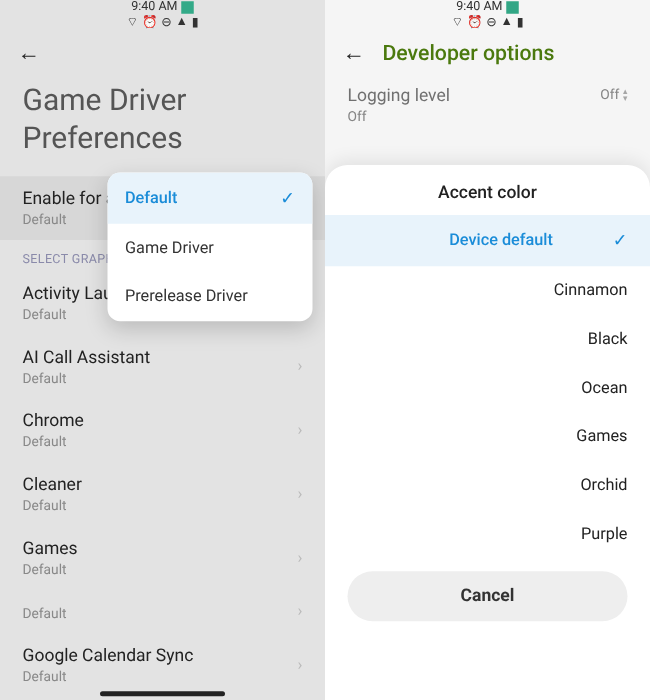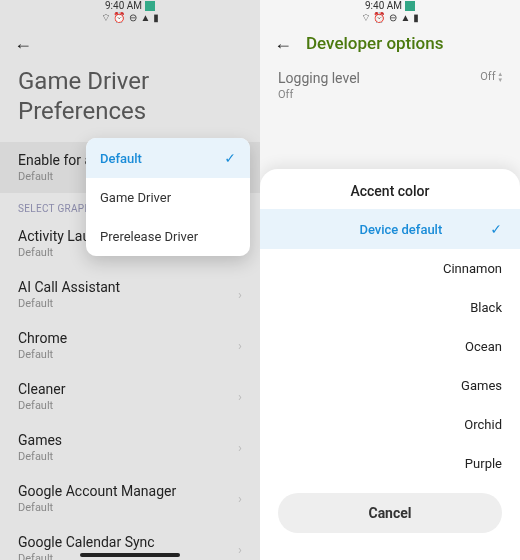--- a/index.html
+++ b/index.html
@@ -35,21 +35,21 @@
   .check { color: #1a8cd8; font-size: 14px; }
 
   
   .log-row { display: flex; justify-content: space-between; align-items: flex-start; padding: 10px 18px 14px 18px; }
   .log-row .lbl { font-size: 14px; color: #737373; }
   .log-row .sub { font-size: 11px; color: #888; margin-top: 2px; }
   .log-row .rval { font-size: 11px; color: #888; display: flex; align-items: center; gap: 3px; }
   .updn { display: inline-flex; flex-direction: column; font-size: 7px; line-height: 6px; color: #aaa; }
 
   
-  .sheet { position: absolute; left: 0; right: 0; bottom: 0; top: 132px; background: #fff; border-top-left-radius: 18px; border-top-right-radius: 18px; box-shadow: 0 -4px 14px rgba(0,0,0,.08); display: flex; flex-direction: column; margin-top: 37px; }
+  .sheet { position: absolute; left: 0; right: 0; bottom: 0; top: 132px; background: #fff; border-top-left-radius: 18px; border-top-right-radius: 18px; box-shadow: 0 -4px 14px rgba(0,0,0,.08); display: flex; flex-direction: column; }
   .sheet-title { text-align: center; font-size: 14px; font-weight: 500; padding: 14px 0 10px 0; color: #222; }
   .opt { padding: 12px 18px; font-size: 13px; color: #222; display: flex; justify-content: flex-end; align-items: center; gap: 48px; }
   .opt.sel { background: #e8f3fb; color: #1a8cd8; font-weight: 500; }
   .cancel { margin: 10px 18px 12px 18px; background: #eee; border-radius: 22px; text-align: center; padding: 12px 0; font-size: 14px; color: #333; font-weight: bold; }
 
   
   .home-ind { position: absolute; bottom: 3px; left: 50%; transform: translateX(-50%); width: 100px; height: 4px; background: #222; border-radius: 3px; }
 
   
   .dim-right { position: absolute; inset: 0; background: rgba(0,0,0,.02); }
@@ -116,21 +116,20 @@
     </div>
   <div class="row">
       <div class="col">
         <span class="lbl">Games</span>
         <span class="sub">Default</span>
       </div>
       <span class="chev">›</span>
     </div>
   <div class="row">
       <div class="col">
-        <span class="lbl">Google Account Manager</span>
         <span class="sub">Default</span>
       </div>
       <span class="chev">›</span>
     </div>
   <div class="row">
       <div class="col">
         <span class="lbl">Google Calendar Sync</span>
         <span class="sub">Default</span>
       </div>
       <span class="chev">›</span>

